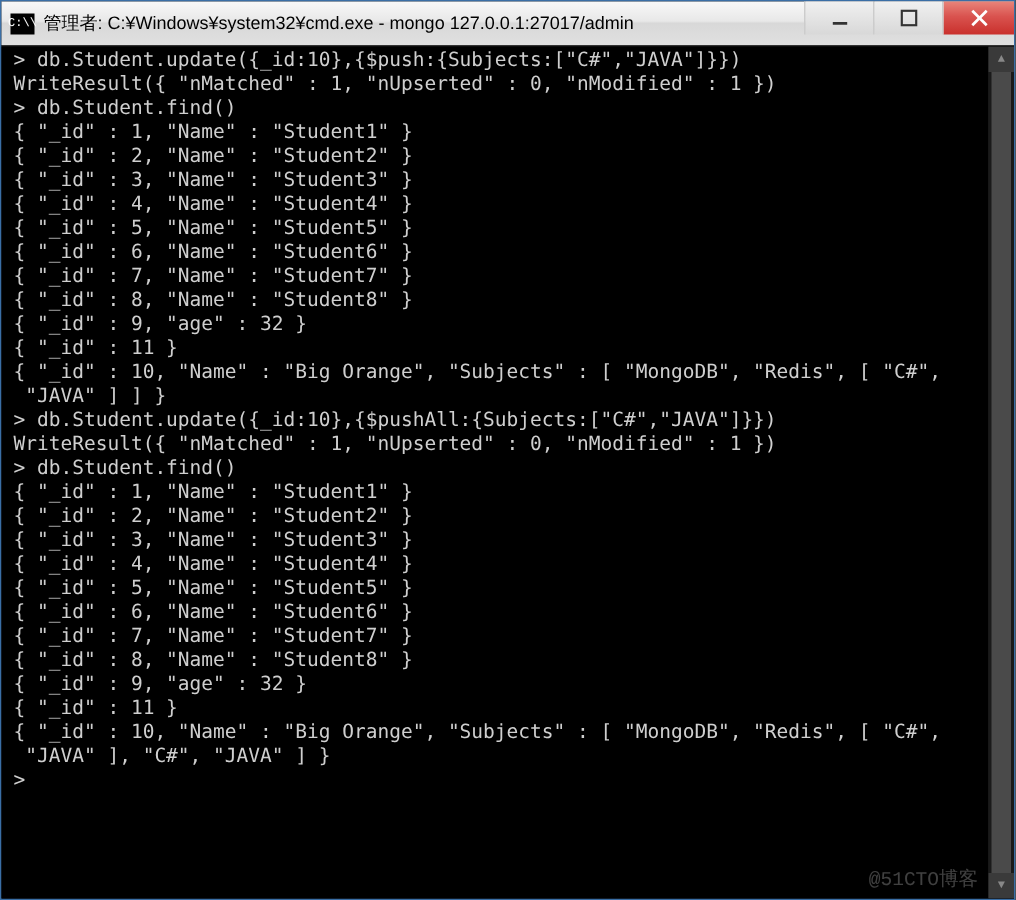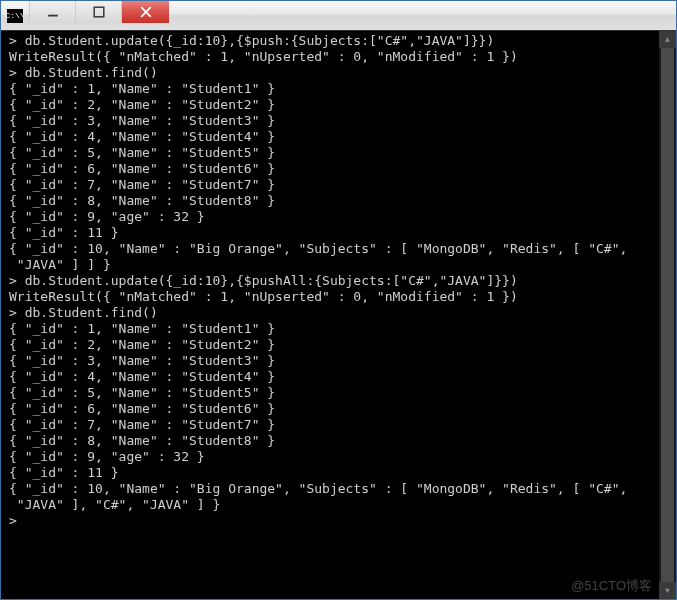--- a/index.html
+++ b/index.html
@@ -11,28 +11,29 @@
 .win-controls { display: flex; height: 100%; }
 .win-btn { width: 46px; height: 22px; display: flex; align-items: center; justify-content: center; font-size: 12px; background: linear-gradient(to bottom, #f0f0f0, #d8d8d8); border: none; border-left: 1px solid #ccc; cursor: default; }
 .win-btn.close { background: linear-gradient(to bottom, #e8847a 0%, #d9534f 45%, #c9302c 100%); color: #fff; width: 48px; }
 .win-btn svg { width: 12px; height: 12px; }
 .terminal { flex: 1; background: #000; padding: 2px 8px 2px 8px; overflow: hidden; position: relative; }
 .terminal-content { color: #cfcfcf; font-size: 13px; line-height: 16px; white-space: pre; font-family: "MS Gothic", "Consolas", monospace; letter-spacing: 0; }
 .scrollbar { position: absolute; right: 0; top: 0; bottom: 0; width: 17px; background: #2a2a2a; display: flex; flex-direction: column; }
 .sb-arrow { height: 17px; background: #3a3a3a; display: flex; align-items: center; justify-content: center; color: #888; font-size: 8px; }
 .sb-track { flex: 1; background: #1a1a1a; position: relative; }
 .sb-thumb { position: absolute; left: 2px; right: 2px; top: 0; height: 100%; background: #4a4a4a; }
-.watermark { position: absolute; bottom: 4px; right: 24px; color: rgba(255,255,255,0.25); font-size: 13px; font-family: Liberation Sans, sans-serif; }
+.watermark { position: absolute; bottom: 4px; right: 24px; color: rgba(255,255,255,0.25); font-size: 13px; font-family: Liberation Mono, monospace; }
 </style>
 </head>
 <body>
 
 <div class="window">
   <div class="titlebar">
     <div class="title-icon">C:\\</div>
+    <div class="title-text">管理者: C:¥Windows¥system32¥cmd.exe - mongo  127.0.0.1:27017/admin</div>
     <div class="win-controls">
       <button class="win-btn">
         <svg viewBox="0 0 10 10">
             <line x1="1" y1="8" x2="9" y2="8" stroke="#333" stroke-width="1.5"></line>
           </svg>
       </button>
       <button class="win-btn">
         <svg viewBox="0 0 10 10">
             <rect x="1" y="1" width="8" height="8" fill="none" stroke="#333" stroke-width="1.2"></rect>
           </svg>

